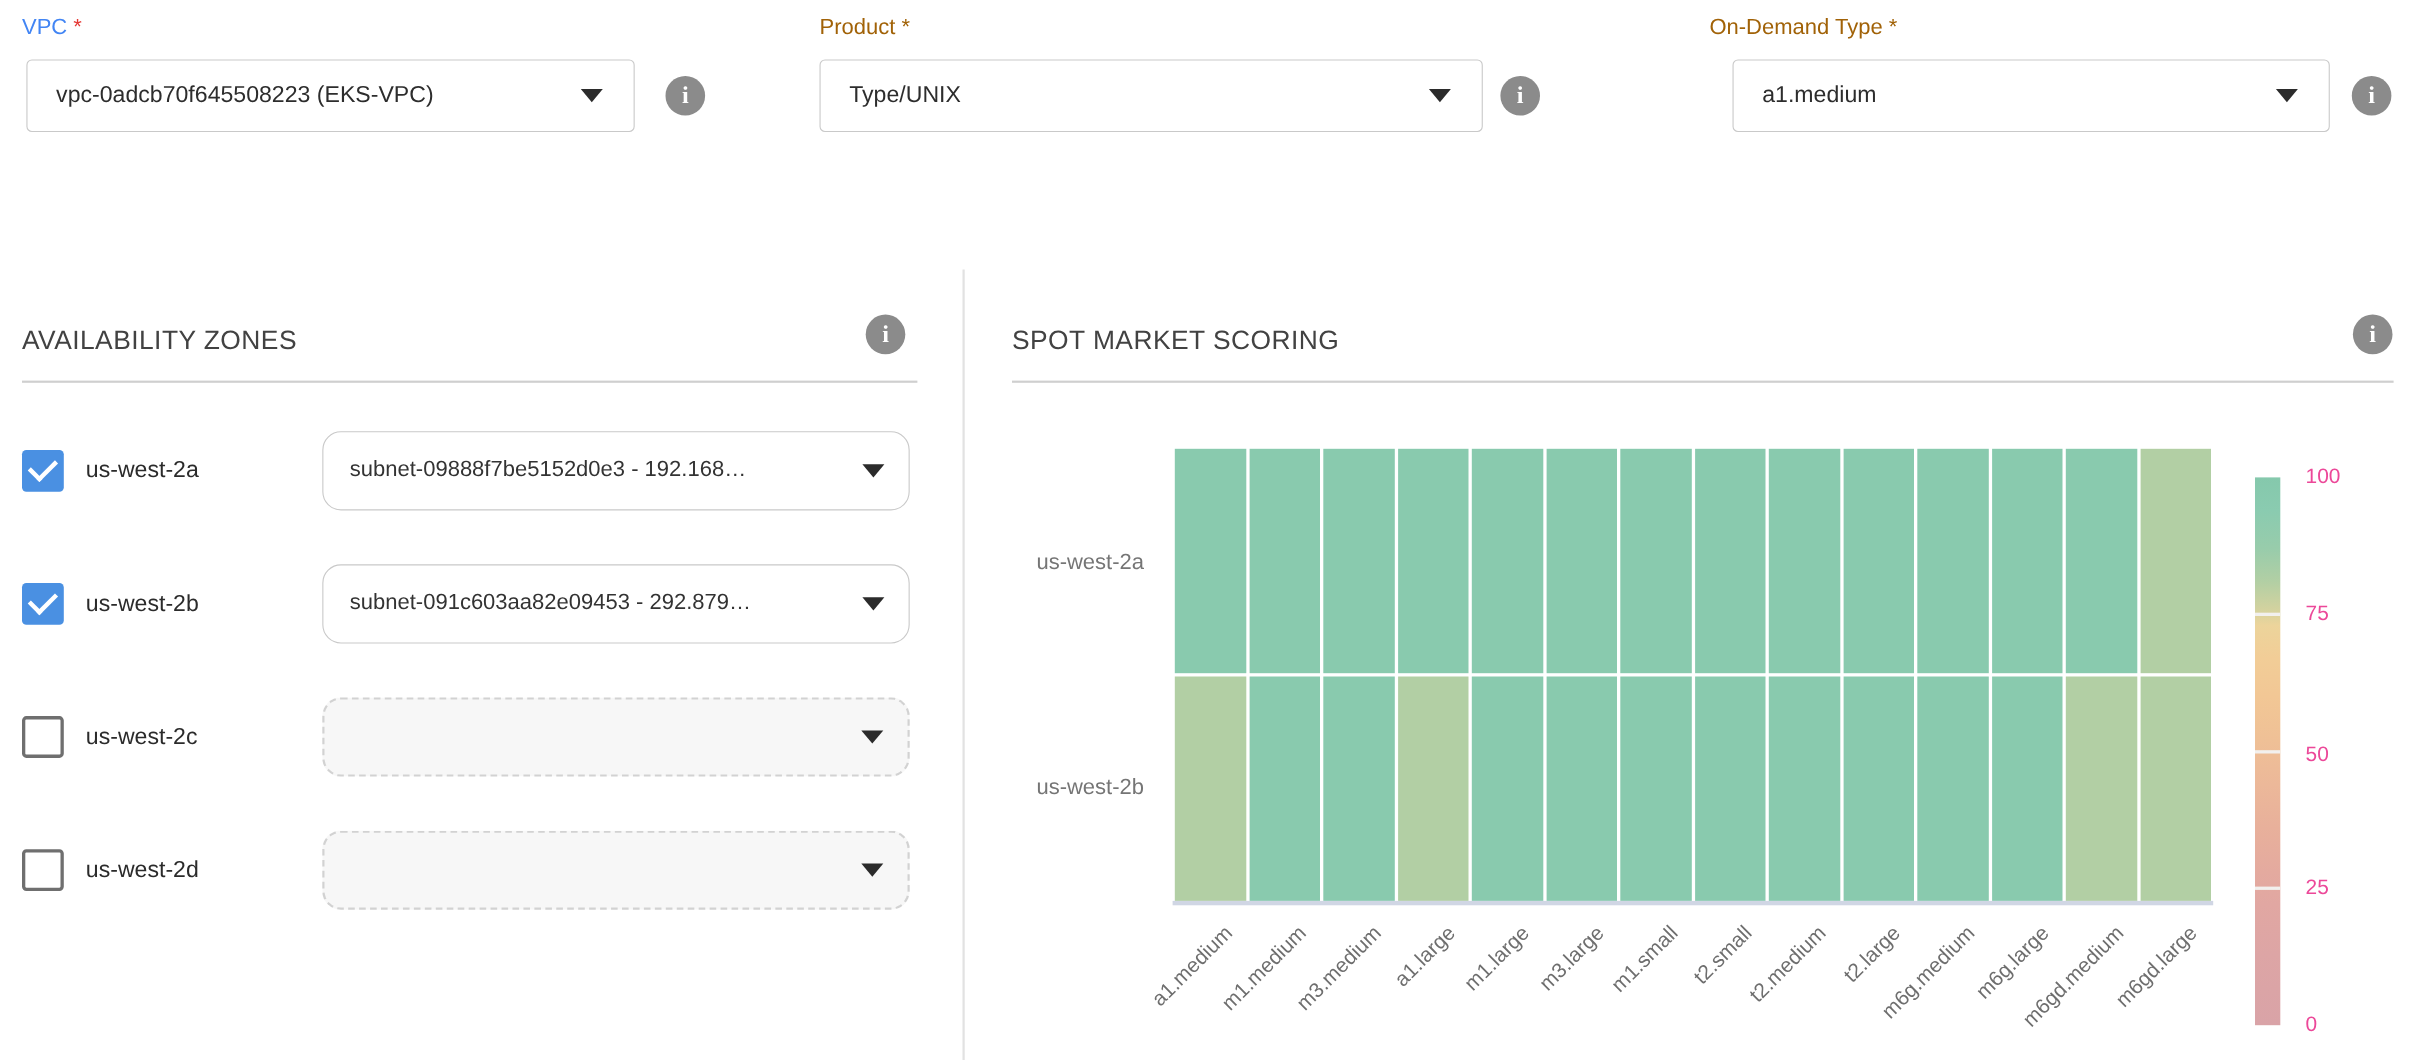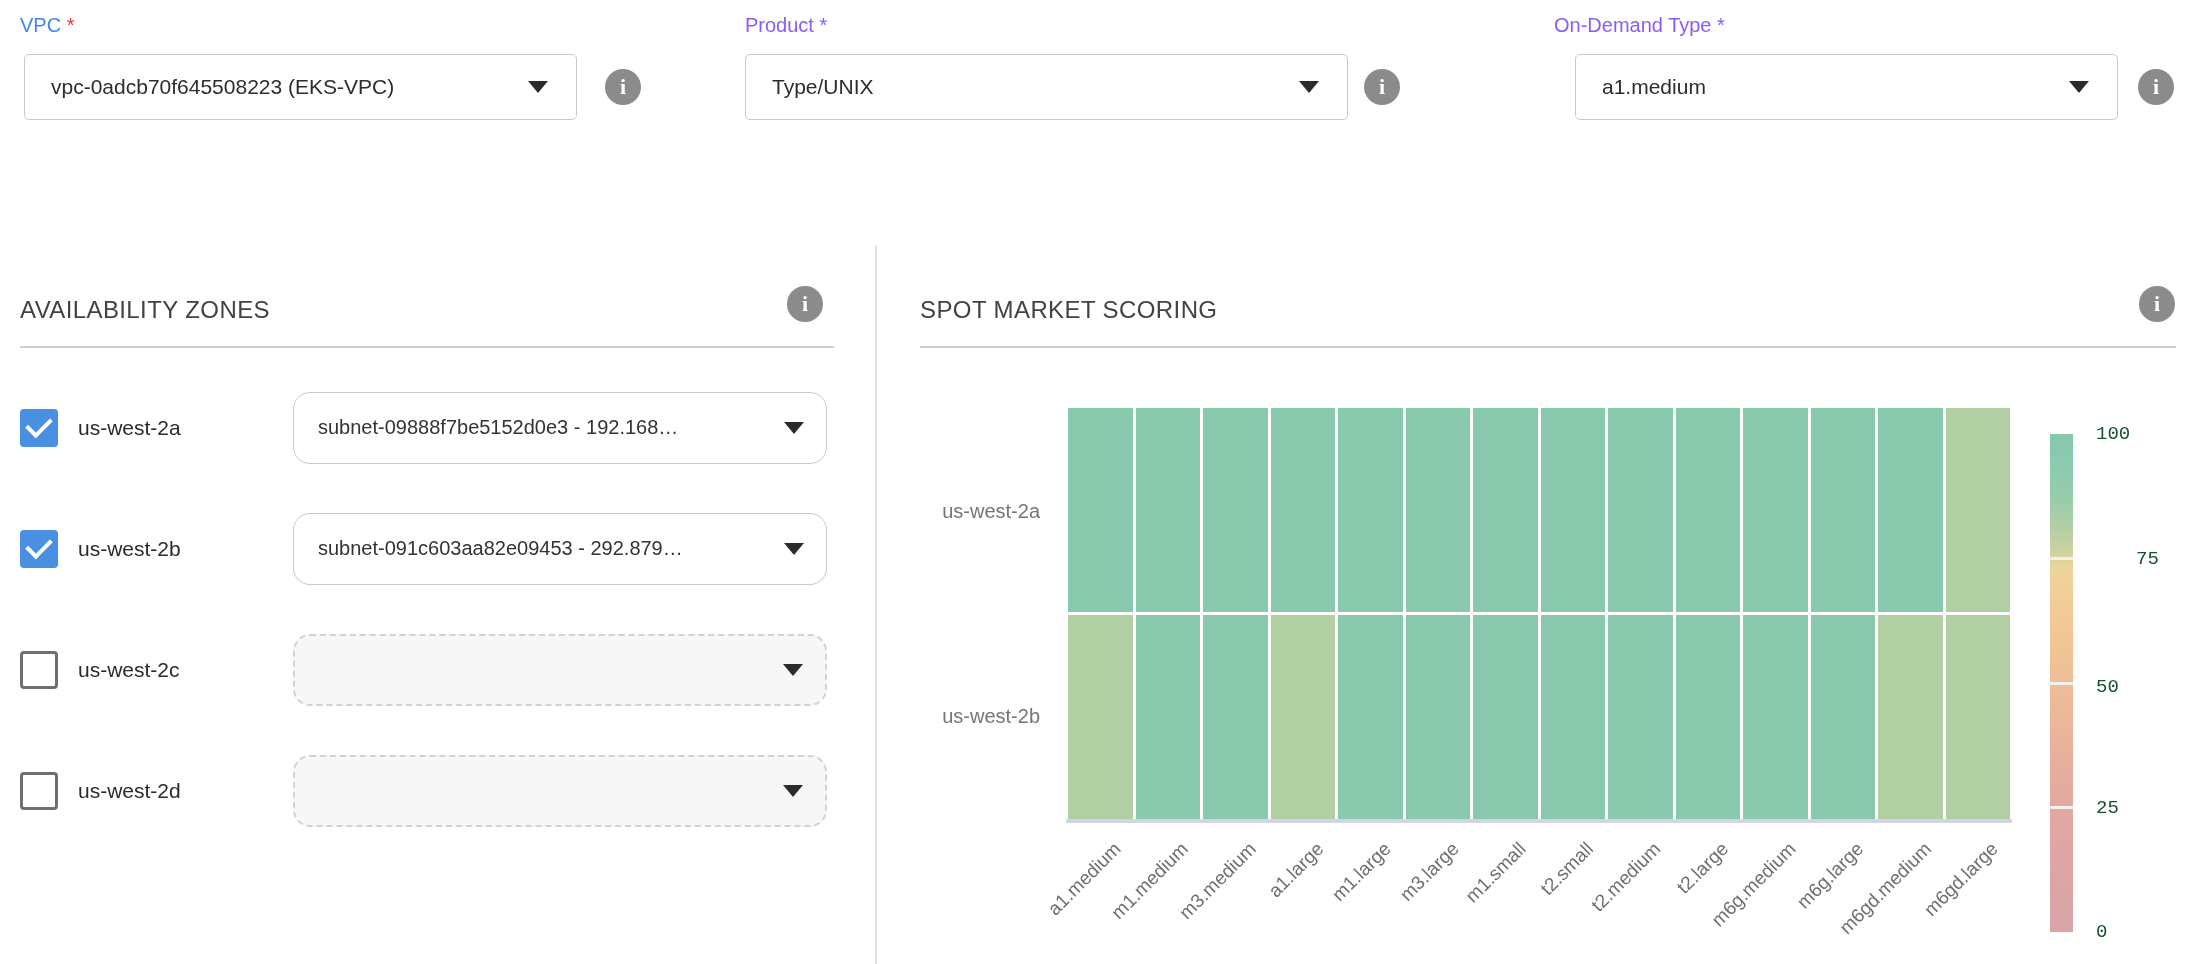--- a/index.html
+++ b/index.html
@@ -1,20 +1,20 @@
 <!DOCTYPE html>
 <html><head>
 <meta charset="utf-8">
 <style>
   html,body{margin:0;padding:0;background:#fff;}
   body{font-family:"Liberation Sans",sans-serif;}
   .page{position:relative;width:2196px;height:964px;background:#fff;overflow:hidden;}
 
   
-  .field-label{position:absolute;top:14px;font-size:20px;color:#8b5cf6;white-space:nowrap;}
+  .field-label{position:absolute;top:14px;font-size:20px;color:#a16207;white-space:nowrap;}
   .field-label .star{color:#e53935;}
   .field-label.accent{color:#4285f4;}
   .select{position:absolute;top:54px;height:66px;border:1px solid #c9c9c9;border-radius:5px;background:#fff;box-sizing:border-box;cursor:pointer;}
   .select .val{position:absolute;left:26px;top:0;line-height:63px;font-size:21px;color:#2d2d2d;white-space:nowrap;overflow:hidden;}
   .arrow{position:absolute;right:28px;top:50%;margin-top:-6px;width:0;height:0;
          border-left:10px solid transparent;border-right:10px solid transparent;border-top:12px solid #2b2b2b;}
   .info{position:absolute;width:36px;height:36px;border-radius:50%;background:#8b8b8b;cursor:pointer;}
   .info::after{content:"i";position:absolute;left:0;top:0;width:100%;height:100%;text-align:center;
                line-height:36px;color:#fff;font-size:22px;font-weight:bold;font-family:"Liberation Serif",serif;}
 
@@ -44,21 +44,21 @@
   .ylab{position:absolute;left:740px;width:300px;text-align:right;font-size:20px;color:#757575;line-height:26px;}
   .xlab{position:absolute;width:0;height:0;top:838px;}
   .xlab span{position:absolute;right:0;top:0;transform:rotate(-45deg);transform-origin:100% 0;
              font-size:19px;color:#6e6e6e;white-space:nowrap;}
   #colorbar{position:absolute;left:2050px;top:434px;width:23px;height:498px;
     background:linear-gradient(180deg,
       #85c8ac 0%, #8acbb0 6%, #98ccab 13%, #b2cfa4 19%, #d2d29f 24%,
       #ecd49b 27%, #f2cd97 33%, #f2c795 40%, #efc096 48%, #ecb899 56%,
       #e8b09b 64%, #e4aa9f 72%, #e1a7a2 78%, #dda5a5 87%, #d9a3a7 100%);}
   .cb-gap{position:absolute;left:0;width:100%;height:3px;background:#f2f0ee;}
-  .cb-tick{position:absolute;left:2096px;font-size:19px;color:#14532d;line-height:24px;font-family:Liberation Mono, monospace;}
+  .cb-tick{position:absolute;left:2096px;font-size:19px;color:#ec4899;line-height:24px;}
 </style>
 </head>
 <body>
 
 <div class="page">
 
   <div class="field-label accent" style="left:20px"><span>VPC</span> <span class="star">*</span></div>
   <div class="select" style="left:24px;width:553px">
     <span class="val">vpc-0adcb70f645508223 (EKS-VPC)</span>
     <span class="arrow"></span>
@@ -207,19 +207,19 @@
         <span>m6gd.large</span>
       </div>
     </div>
   <div id="colorbar">
     <span class="cb-gap" style="top:123px"></span>
     <span class="cb-gap" style="top:248px"></span>
     <span class="cb-gap" style="top:372px"></span>
   </div>
   <div id="cb-ticks">
       <div class="cb-tick" style="top: 422px;">100</div>
-      <div class="cb-tick" style="top: 546.5px; margin-left: 40px;">75</div>
+      <div class="cb-tick" style="top: 546.5px;">75</div>
       <div class="cb-tick" style="top: 675px;">50</div>
       <div class="cb-tick" style="top: 795.5px;">25</div>
       <div class="cb-tick" style="top: 920px;">0</div>
     </div>
 
 </div>
 
 </body></html>

